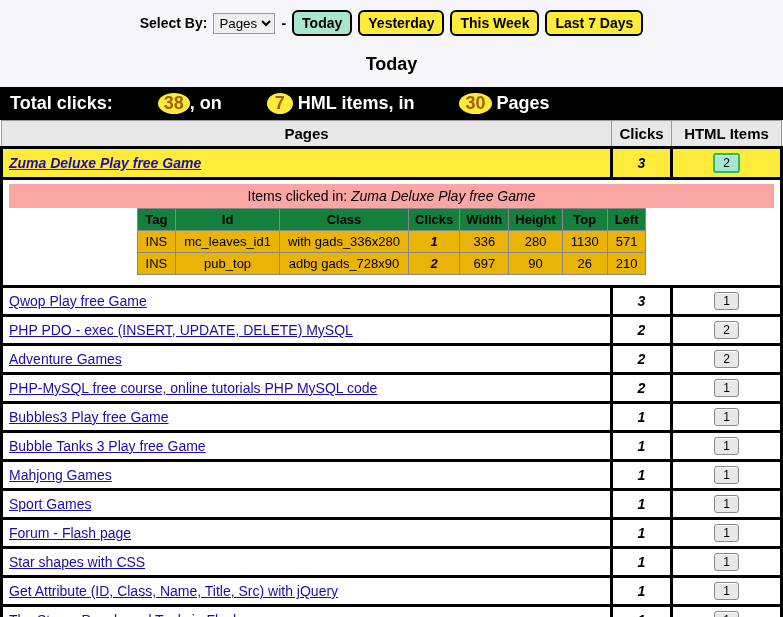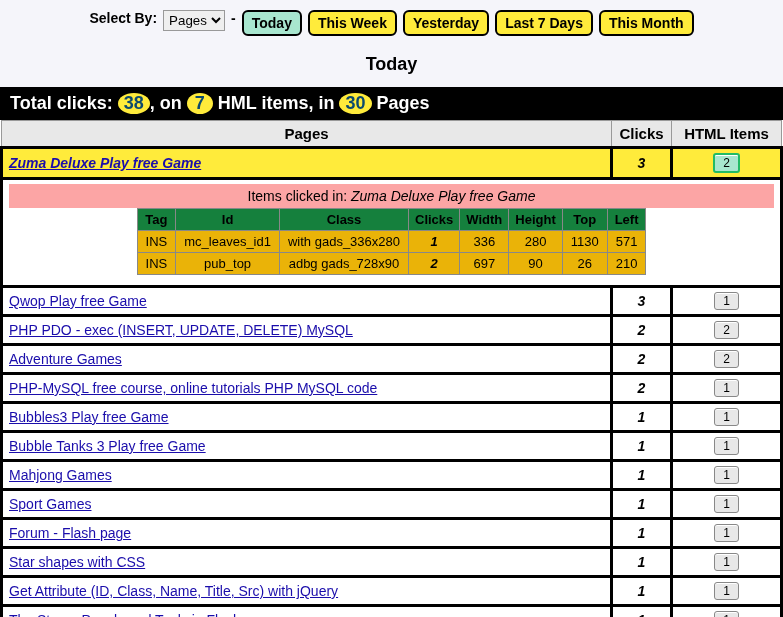--- a/index.html
+++ b/index.html
@@ -1,26 +1,26 @@
 <!DOCTYPE html>
 <html><head>
 <meta charset="utf-8">
 <style>
 * { box-sizing: border-box; margin: 0; padding: 0; }
 body { font-family: Arial, sans-serif; font-size: 14px; background: #f5f5fa; width: 783px; }
-.header-bar { padding: 10px; display: flex; align-items: flex-start; gap: 6px; justify-content: center; }
+.header-bar { padding: 10px; display: flex; align-items: center; gap: 6px; justify-content: center; }
 .header-bar label { font-weight: bold; }
 .header-bar select { border: 1px solid #999; padding: 1px; }
 .dash { font-weight: bold; }
 .btn { border: 2px solid #000; border-radius: 6px; padding: 3px 8px; font-weight: bold; cursor: pointer; font-size: 14px; }
 .btn-today { background: #a8e6cf; }
 .btn-yesterday, .btn-thisweek, .btn-last7, .btn-thismonth { background: #ffeb3b; }
 .title { text-align: center; font-size: 18px; font-weight: bold; padding: 8px 0 12px; }
 .summary-bar { background: #000; color: #fff; padding: 6px 10px; font-size: 18px; font-weight: bold; }
-.circle { display: inline-block; background: #ffeb3b; color: #0c4a6e; border-radius: 50%; padding: 0 6px; min-width: 26px; text-align: center; }
+.circle { display: inline-block; background: #ffeb3b; color: #a16207; border-radius: 50%; padding: 0 6px; min-width: 26px; text-align: center; margin-left: 40px; }
 table.main { width: 100%; border-collapse: collapse; background: #fff; }
 table.main th { background: #e8e8e8; border: 1px solid #999; padding: 4px; font-size: 15px; }
 table.main td { border: 3px solid #000000; padding: 4px 6px; }
 .row-highlight { background: #ffeb3b; }
 .row-highlight td { font-weight: bold; font-style: italic; }
 .page-link { color: #1a0dab; text-decoration: underline; }
 .clicks-col { text-align: center; font-weight: bold; font-style: italic; width: 60px; }
 .items-col { text-align: center; width: 110px; }
 .item-btn { background: #e8e8e8; border: 1px solid #888; border-radius: 3px; padding: 1px 8px; cursor: pointer; font-size: 12px; box-shadow: inset 0 1px 0 #fff; }
 .item-btn-active { background: #a8e6cf; border: 2px solid #2b6; }
@@ -35,24 +35,23 @@
 </head>
 <body>
 
 <div class="header-bar">
   <label>Select By:</label>
   <select>
     <option>Pages</option>
   </select>
   <span class="dash">-</span>
   <button class="btn btn-today">Today</button>
+  <button class="btn btn-yesterday">Yesterday</button>
   <button class="btn btn-thisweek">This Week</button>
-  <button class="btn btn-yesterday">Yesterday</button>
   <button class="btn btn-last7">Last 7 Days</button>
-  <button class="btn btn-thismonth">This Month</button>
 </div>
 
 <div class="title">Today</div>
 
 <div class="summary-bar">
   <span>Total clicks:</span>
   <span class="circle">38</span><span>, on</span>
   <span class="circle">7</span>
   <span>HML items, in</span>
   <span class="circle">30</span>

